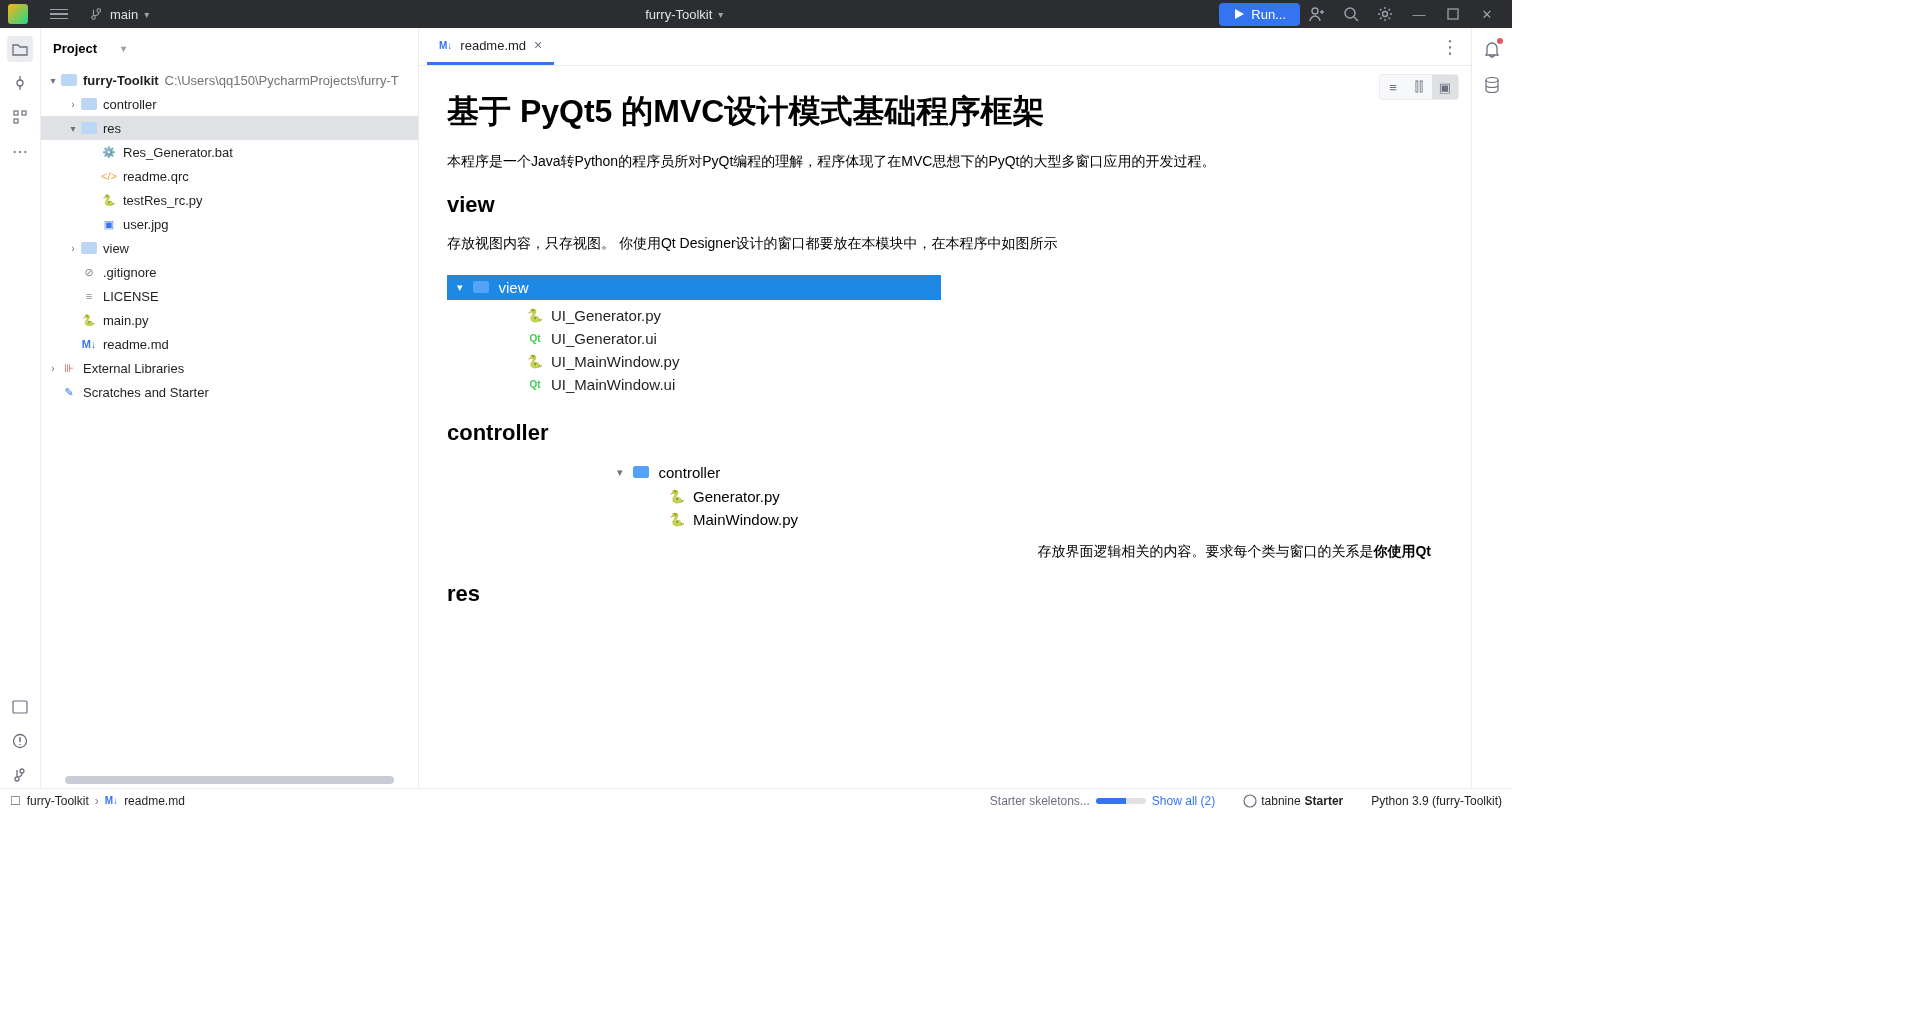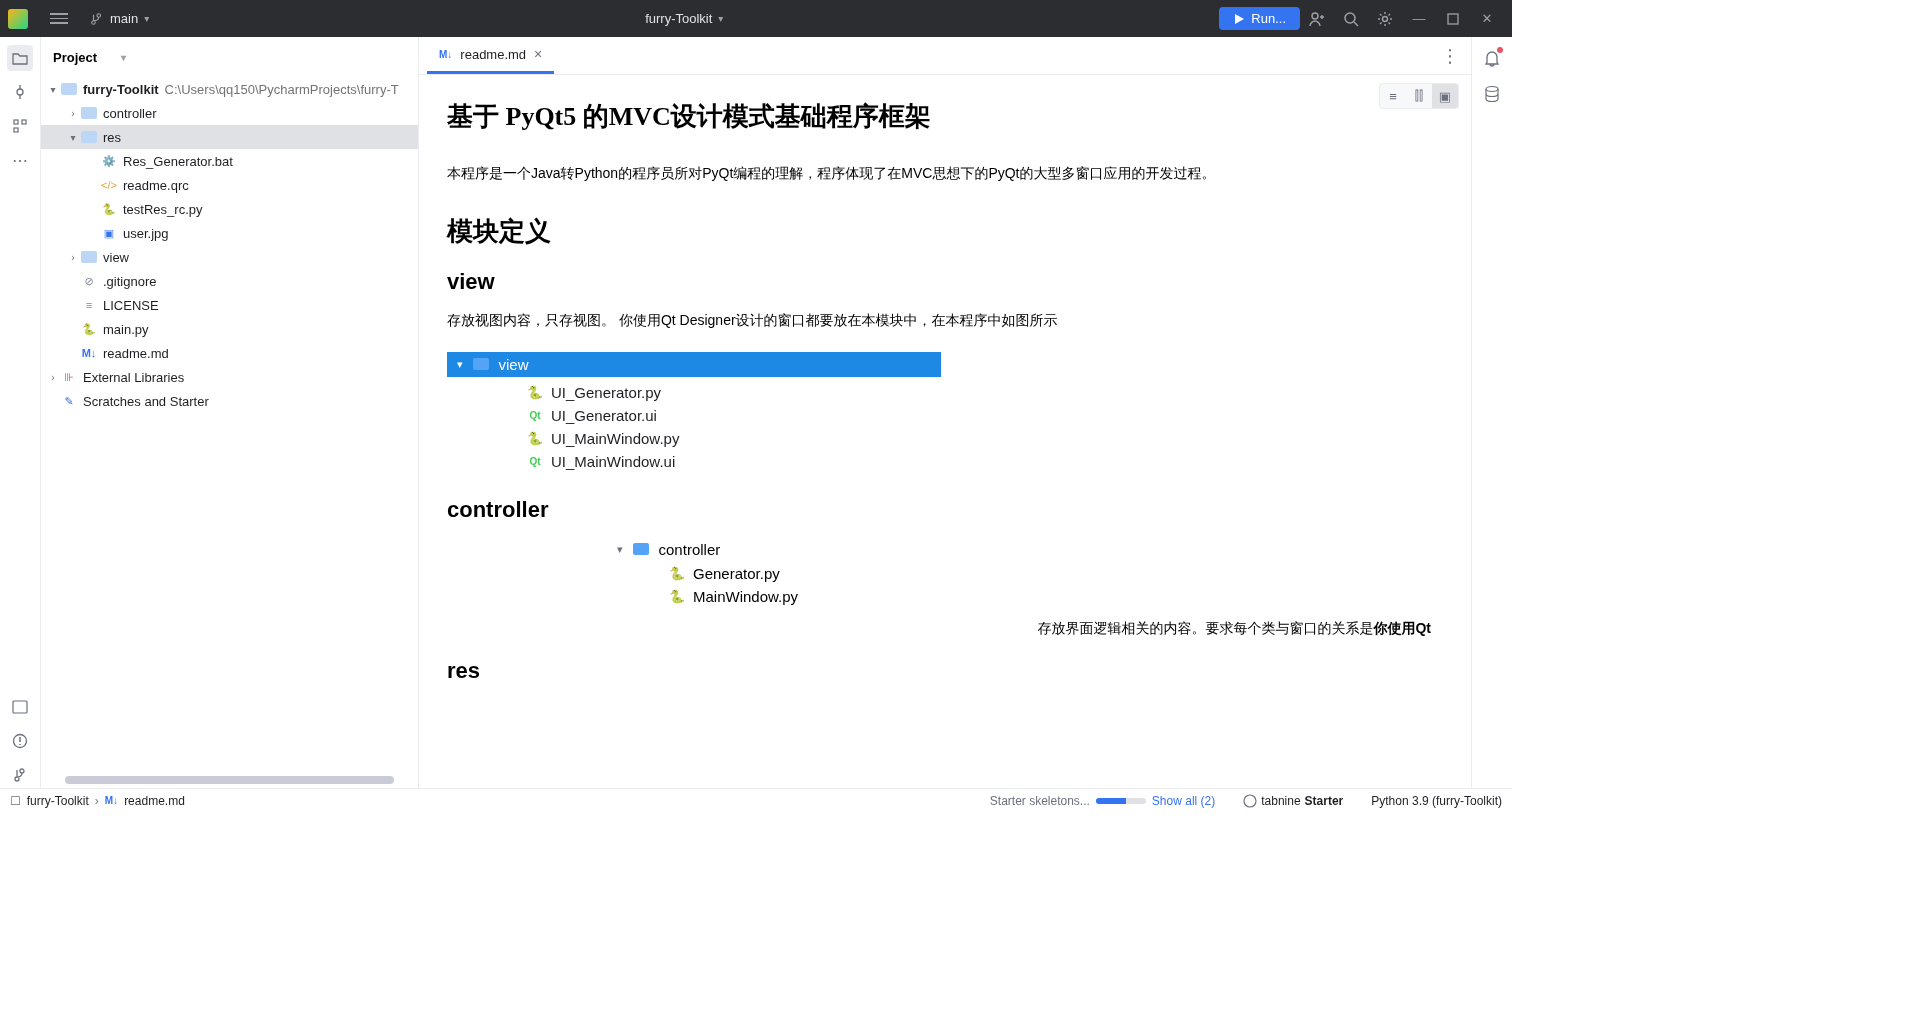--- a/index.html
+++ b/index.html
@@ -1,17 +1,17 @@
 <!DOCTYPE html>
 <html><head>
 <meta charset="utf-8">
 <style>
 * { margin: 0; padding: 0; box-sizing: border-box; font-family: -apple-system, BlinkMacSystemFont, "Segoe UI", Arial, sans-serif; }
 body { width: 1512px; height: 812px; overflow: hidden; display: flex; flex-direction: column; background: #fff; }
-.titlebar { height: 37px; background: #2b2d30; display: flex; align-items: center; padding: 0 8px; color: #dfe1e5; font-size: 13px; }
+.titlebar { height: 28px; background: #2b2d30; display: flex; align-items: center; padding: 0 8px; color: #dfe1e5; font-size: 13px; }
 .titlebar .logo { width: 20px; height: 20px; background: linear-gradient(135deg,#fcb415,#21d789); border-radius: 3px; margin-right: 12px; }
 .titlebar .menu-icon { width: 18px; margin: 0 10px; cursor: pointer; display: flex; flex-direction: column; gap: 3px; }
 .titlebar .menu-icon span { height: 1.5px; background: #9da0a8; }
 .titlebar .branch { display: flex; align-items: center; gap: 6px; margin-left: 12px; cursor: pointer; }
 .titlebar .branch svg { width: 14px; height: 14px; }
 .titlebar .center { flex: 1; display: flex; justify-content: center; align-items: center; gap: 6px; cursor: pointer; }
 .titlebar .run-btn { background: #3574f0; color: #fff; padding: 4px 14px; border-radius: 4px; display: flex; align-items: center; gap: 6px; cursor: pointer; font-size: 13px; }
 .titlebar .icon-btn { width: 34px; height: 40px; display: flex; align-items: center; justify-content: center; cursor: pointer; color: #9da0a8; }
 .chev { font-size: 10px; color: #9da0a8; }
 .main { flex: 1; display: flex; overflow: hidden; }
@@ -29,21 +29,21 @@
 .tree-row .path { color: #737373; margin-left: 6px; overflow: hidden; text-overflow: ellipsis; }
 .scroll-thumb { height: 8px; background: #c9ccd6; border-radius: 4px; margin: 0 24px 4px 24px; }
 .editor-area { flex: 1; display: flex; flex-direction: column; overflow: hidden; }
 .tabs { height: 38px; border-bottom: 1px solid #ebecf0; display: flex; align-items: stretch; padding-left: 8px; }
 .tab { display: flex; align-items: center; gap: 8px; padding: 0 12px; font-size: 13px; color: #1e1f22; border-bottom: 3px solid #3574f0; cursor: pointer; }
 .tab .close { color: #6c707e; cursor: pointer; font-size: 14px; }
 .tab-icon { color: #3574f0; font-size: 10px; font-weight: 700; }
 .tabs .more { margin-left: auto; padding: 0 12px; display: flex; align-items: center; color: #6c707e; cursor: pointer; font-size: 18px; }
 .doc-wrap { flex: 1; display: flex; overflow: hidden; }
 .doc { flex: 1; overflow-y: auto; padding: 24px 40px 60px 28px; position: relative; }
-.doc h1 { font-size: 26px; font-weight: 700; margin-bottom: 28px; font-family: Liberation Serif, serif; }
+.doc h1 { font-size: 32px; font-weight: 700; margin-bottom: 16px; }
 .doc p { font-size: 14px; line-height: 1.6; margin-bottom: 20px; }
 .doc h2 { font-size: 26px; font-weight: 700; margin: 30px 0 20px; }
 .doc h3 { font-size: 22px; font-weight: 700; margin: 20px 0 14px; }
 .view-tools { position: absolute; top: 8px; right: 12px; background: #f7f8fa; border: 1px solid #ebecf0; border-radius: 4px; display: flex; }
 .view-tools div { width: 26px; height: 24px; display: flex; align-items: center; justify-content: center; cursor: pointer; color: #6c707e; font-size: 13px; }
 .view-tools div.active { background: #dfe1e5; }
 .folder-block { margin: 4px 0 20px 0; width: 494px; font-size: 15px; }
 .folder-block .hdr { background: #1e88e5; color: #fff; padding: 4px 10px; display: flex; align-items: center; gap: 10px; }
 .folder-block .hdr .arrow2 { font-size: 11px; }
 .folder-block .items { padding: 4px 0 4px 80px; }
@@ -255,21 +255,20 @@
     </div>
     <div class="doc-wrap">
       <div class="doc">
         <div class="view-tools">
           <div>≡</div>
           <div>⫿⫿</div>
           <div class="active">▣</div>
         </div>
         <h1>基于 PyQt5 的MVC设计模式基础程序框架</h1>
         <p>本程序是一个Java转Python的程序员所对PyQt编程的理解，程序体现了在MVC思想下的PyQt的大型多窗口应用的开发过程。</p>
-        <h2>模块定义</h2>
         <h3>view</h3>
         <p>存放视图内容，只存视图。 你使用Qt Designer设计的窗口都要放在本模块中，在本程序中如图所示</p>
         <div class="folder-block">
           <div class="hdr">
               <span class="arrow2">▾</span>
               <span class="foldericon"></span>
               <span>view</span>
             </div>
           <div class="items">
             <div>

